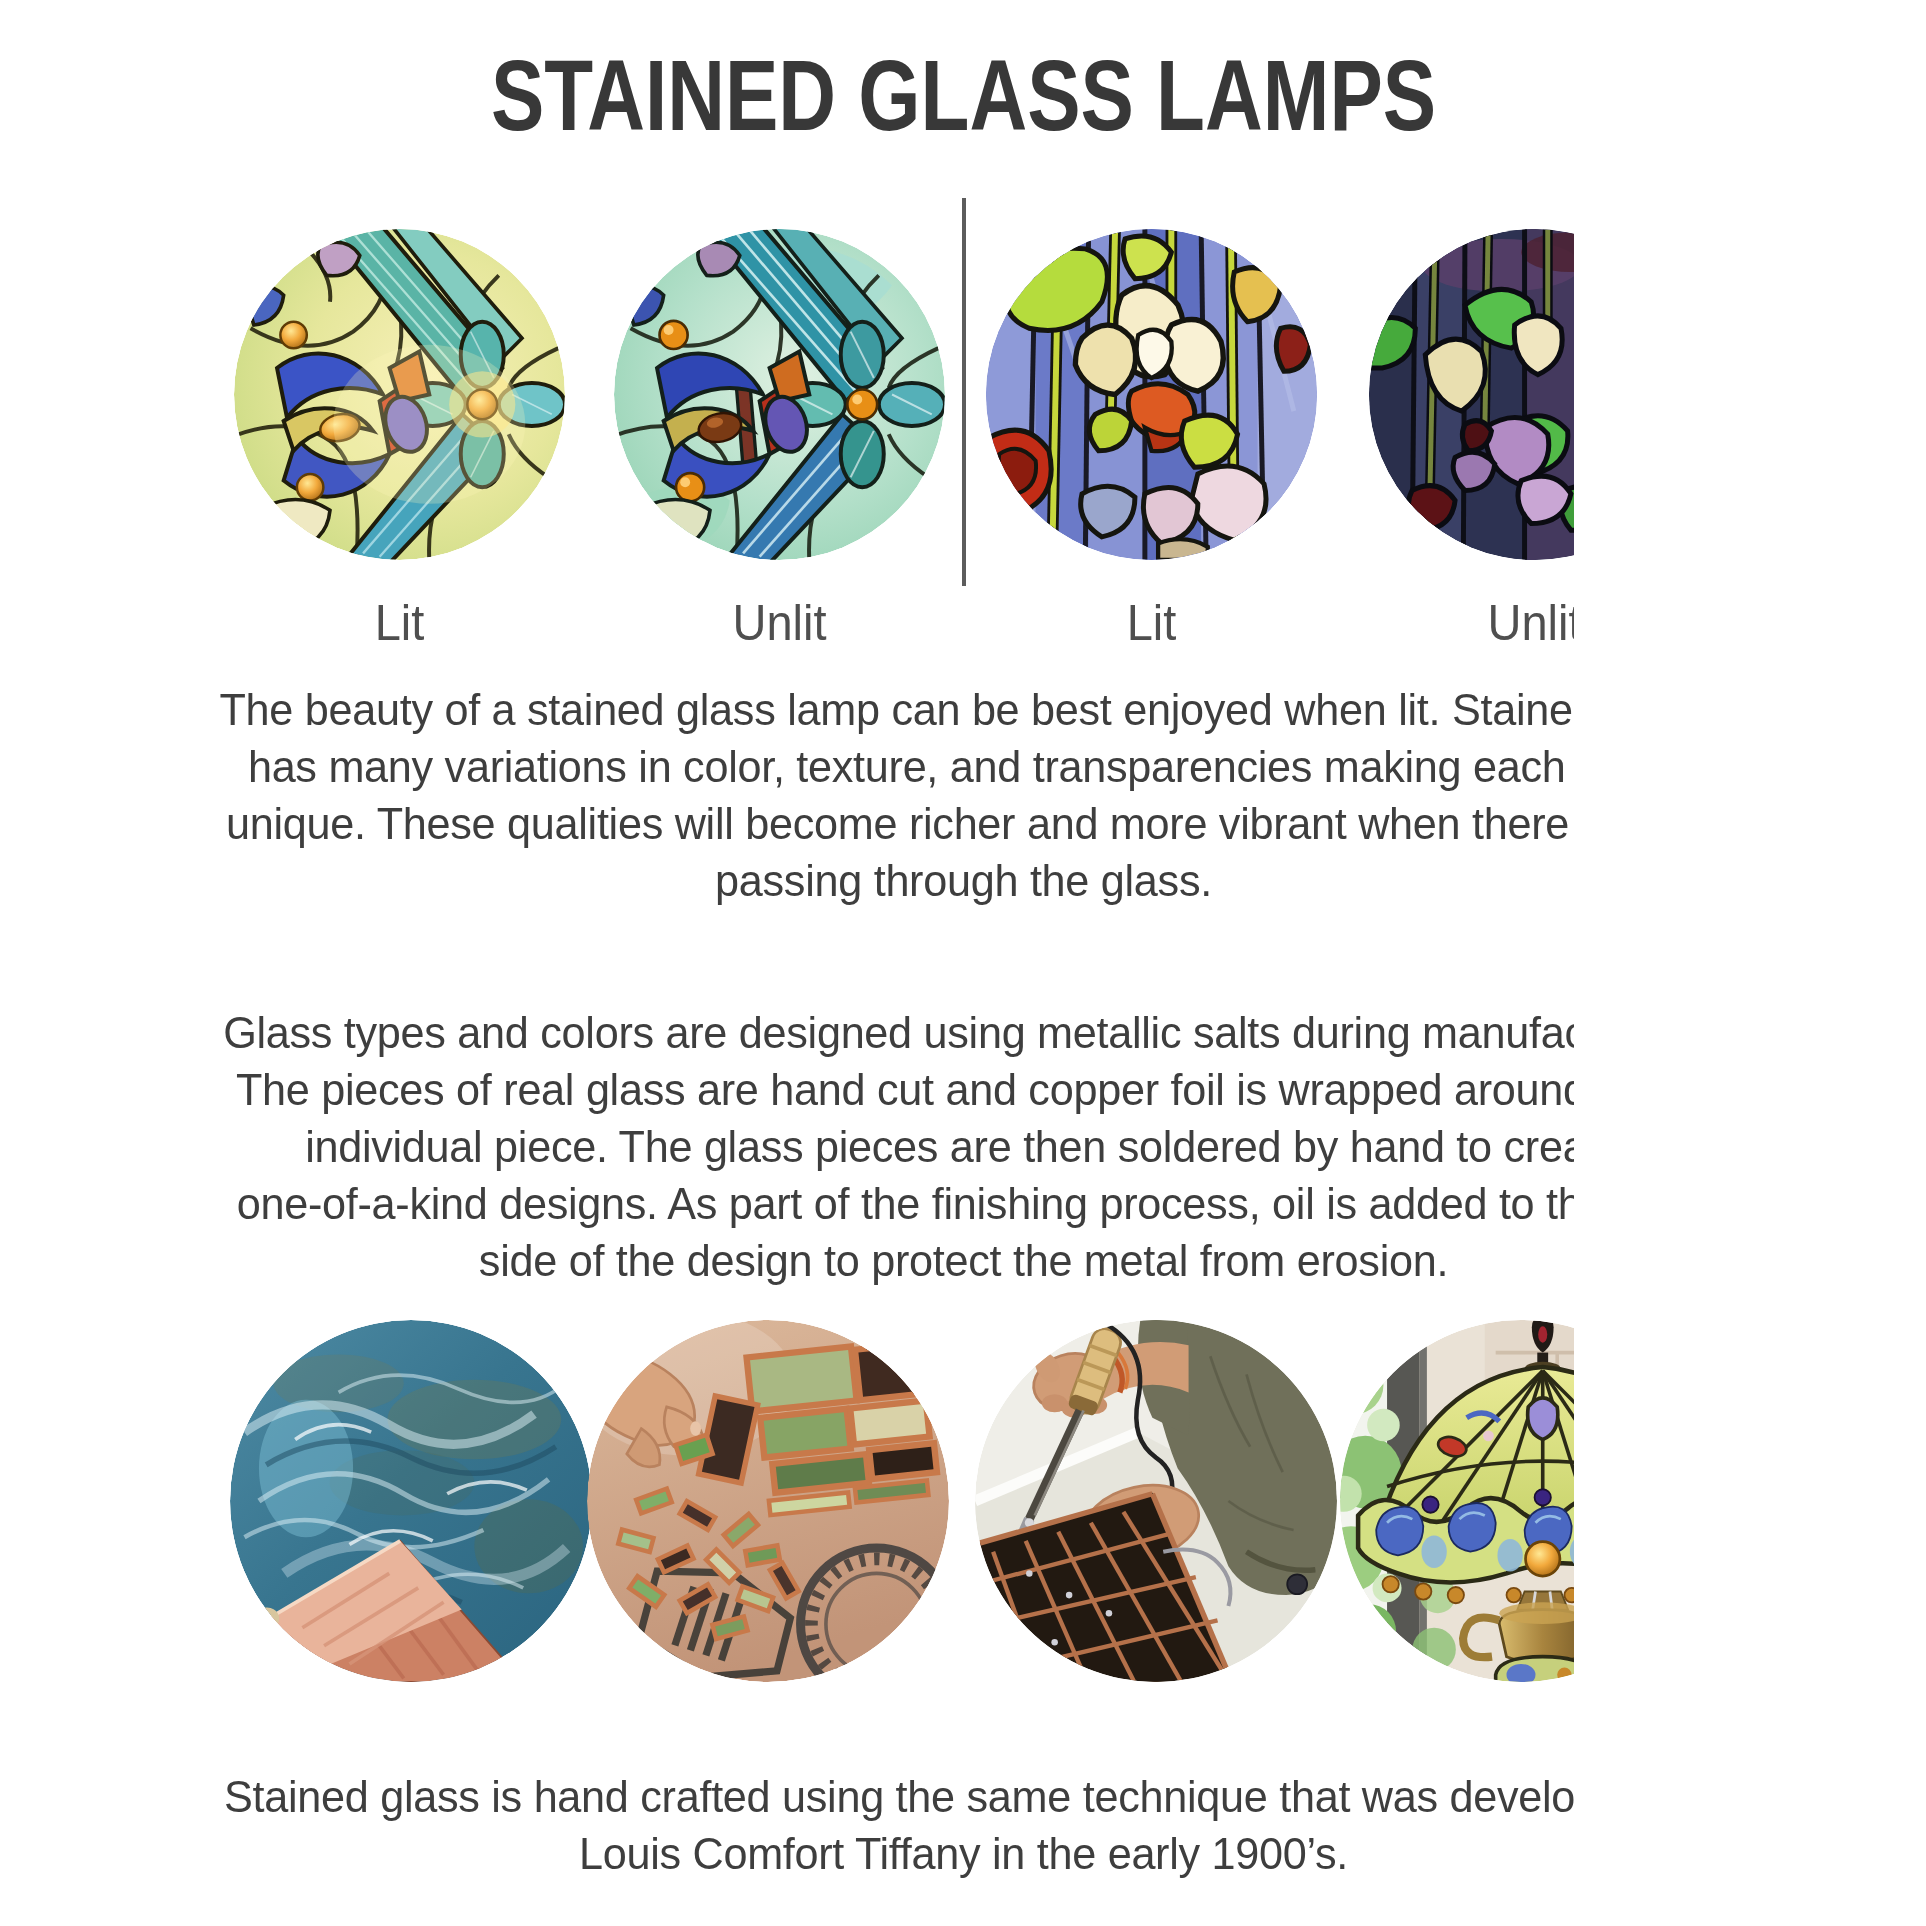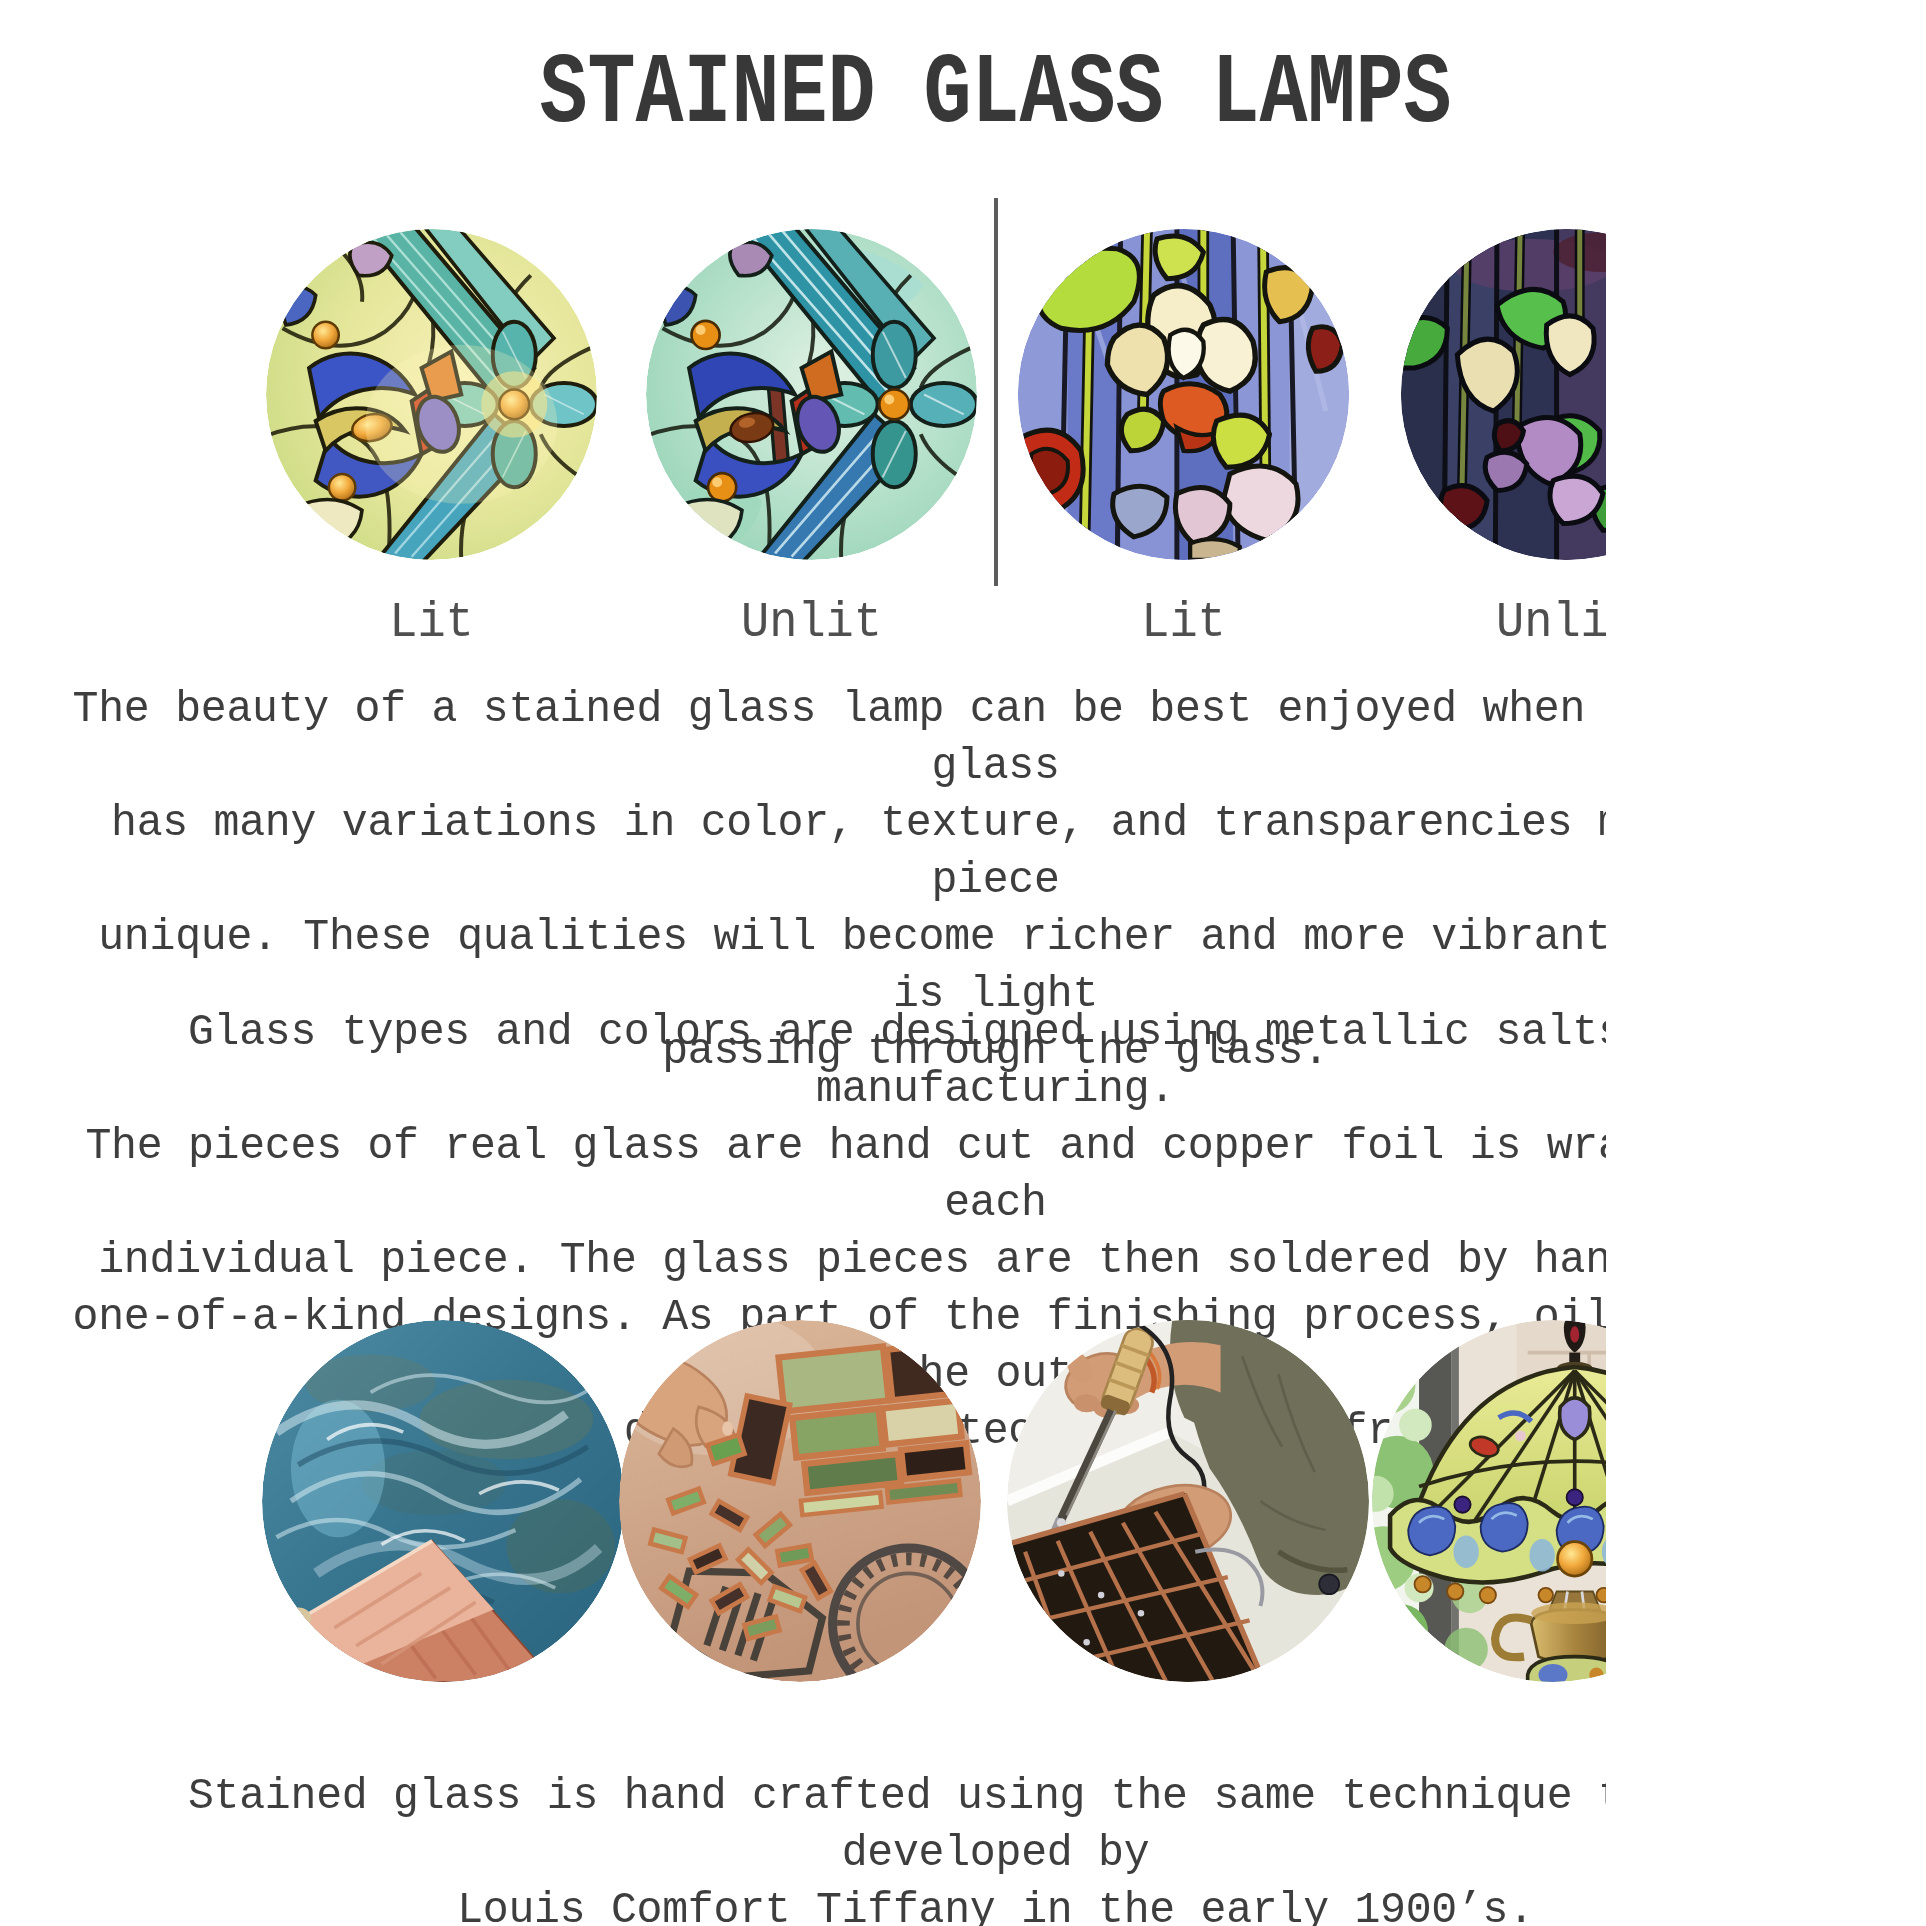--- a/index.html
+++ b/index.html
@@ -1,18 +1,18 @@
 <!DOCTYPE html>
 <html><head>
 <meta charset="utf-8">
 <style>
   html,body{margin:0;padding:0;background:#ffffff;}
   .page{
     position:relative;width:1574px;height:1927px;background:#ffffff;
-    font-family:Liberation Mono, monospace;overflow:hidden;margin-left:32px;
+    font-family:Liberation Sans, sans-serif;overflow:hidden;
   }
   .title{
     position:absolute;top:38px;left:0;width:1927px;text-align:center;
     font-size:100px;font-weight:bold;color:#383838;letter-spacing:0px;
     transform:scaleX(0.80);transform-origin:center;white-space:nowrap;
   }
   .divider{
     position:absolute;left:962px;top:198px;width:4px;height:388px;background:#5c5c5c;
   }
   .circle{

